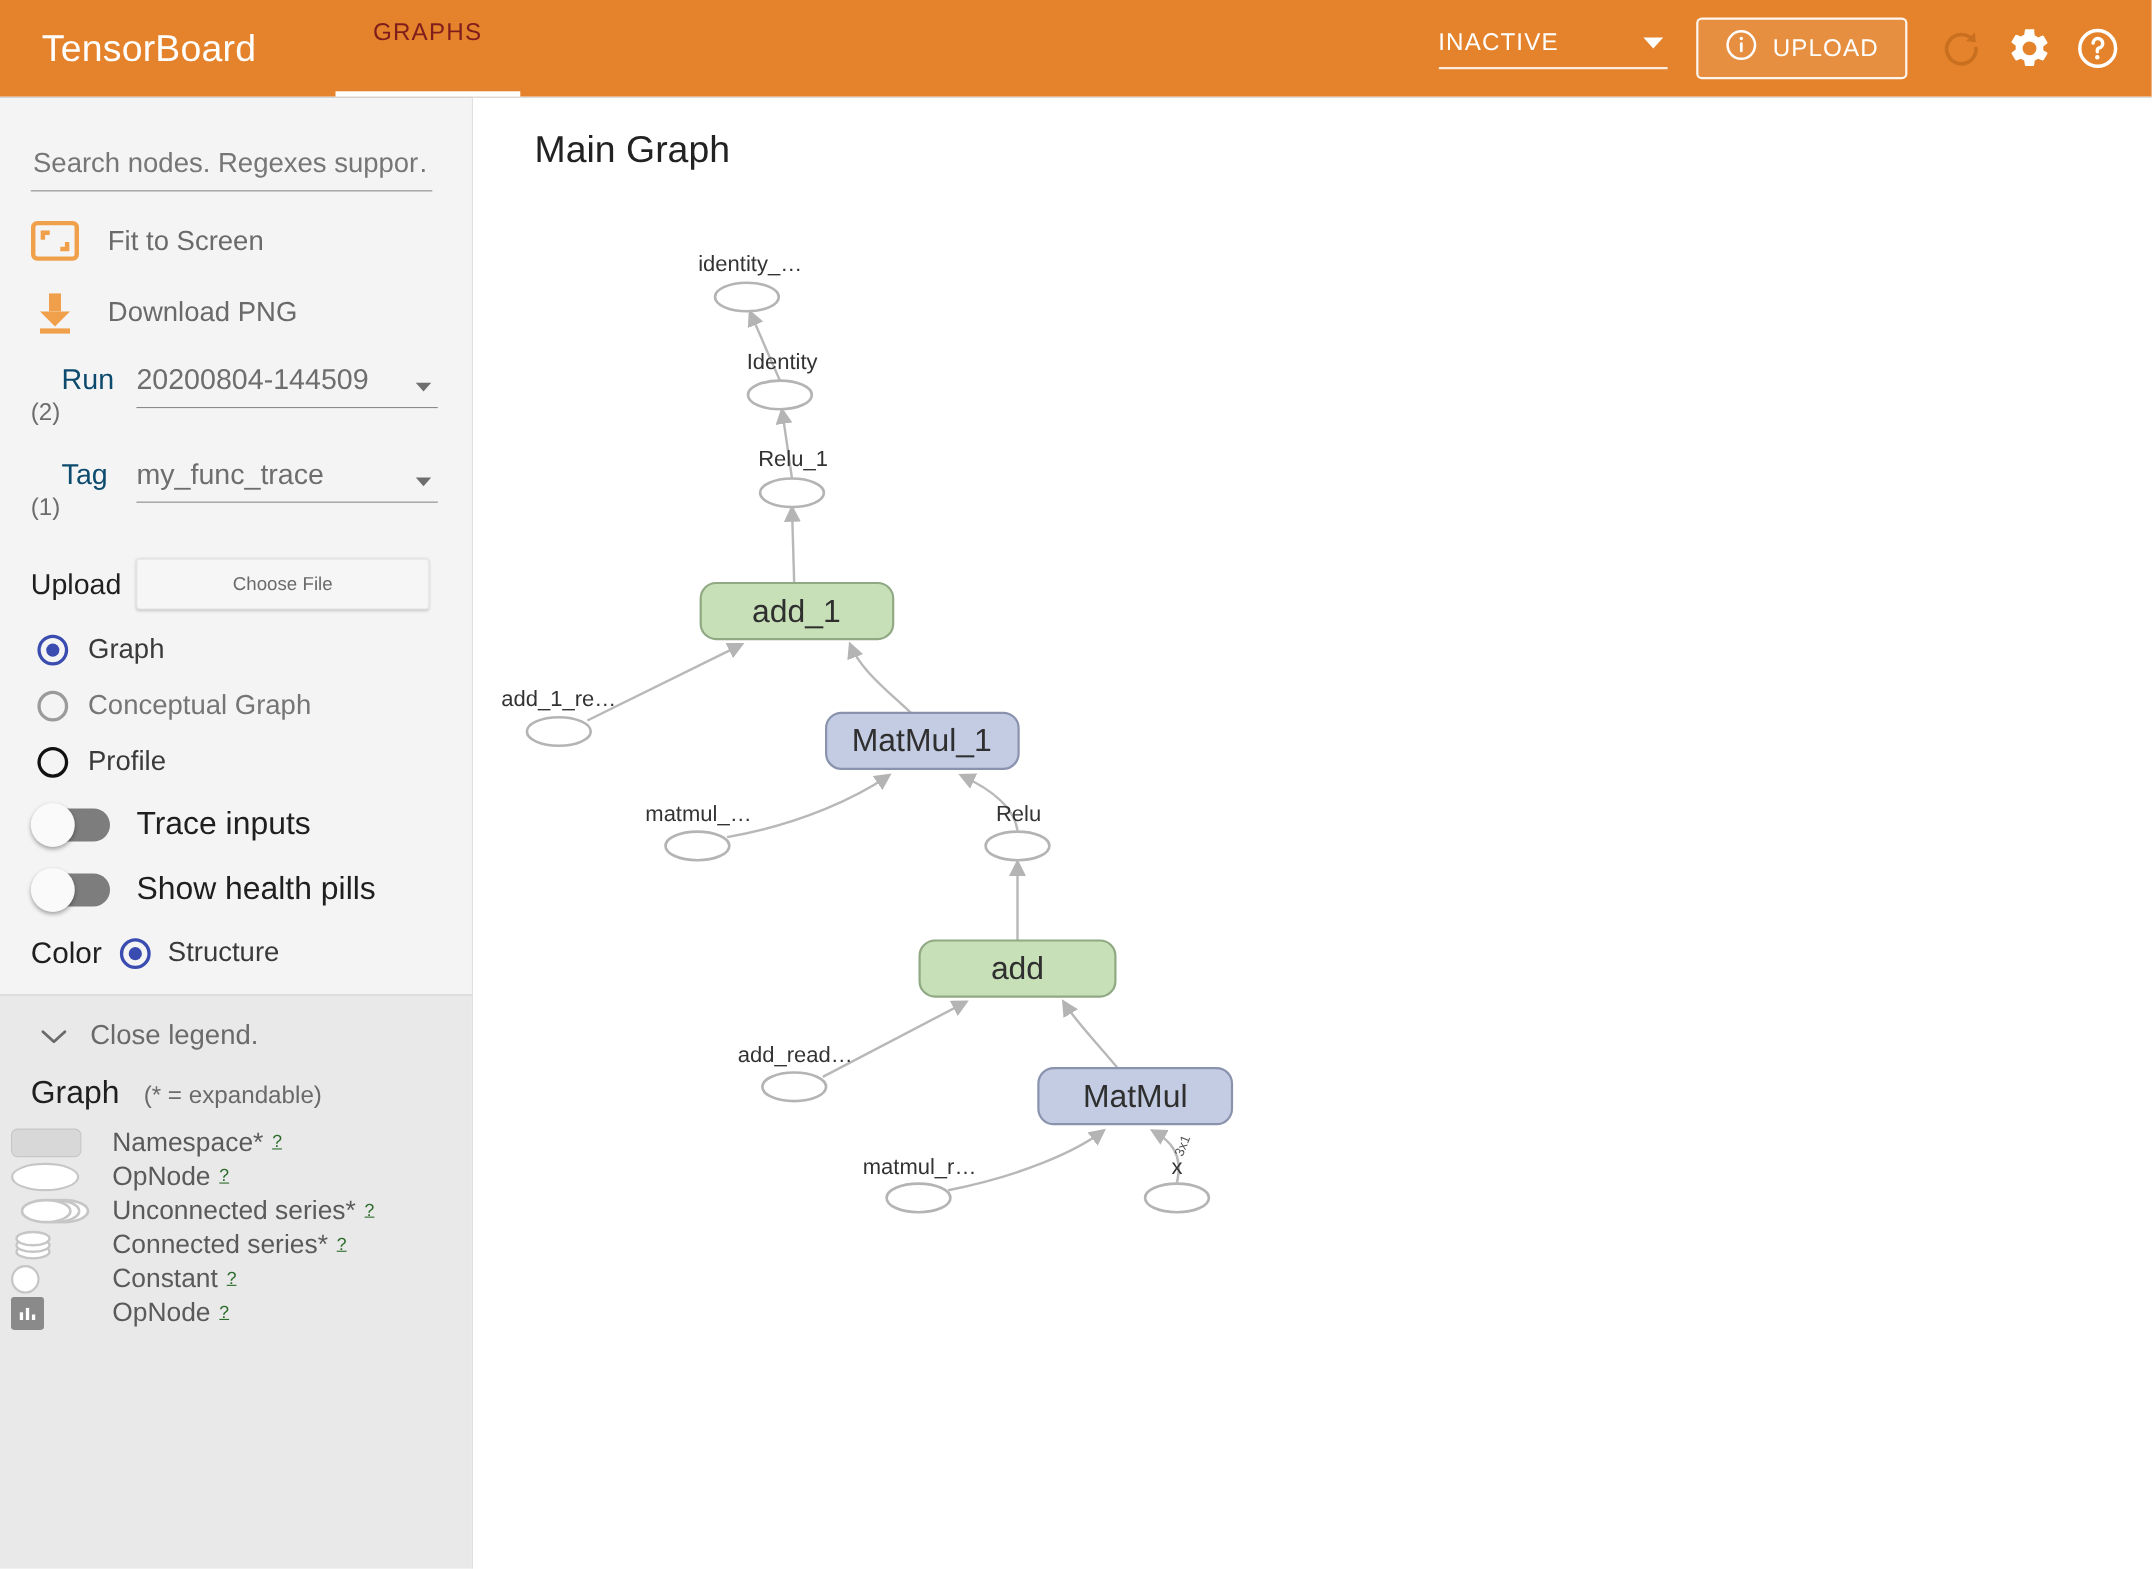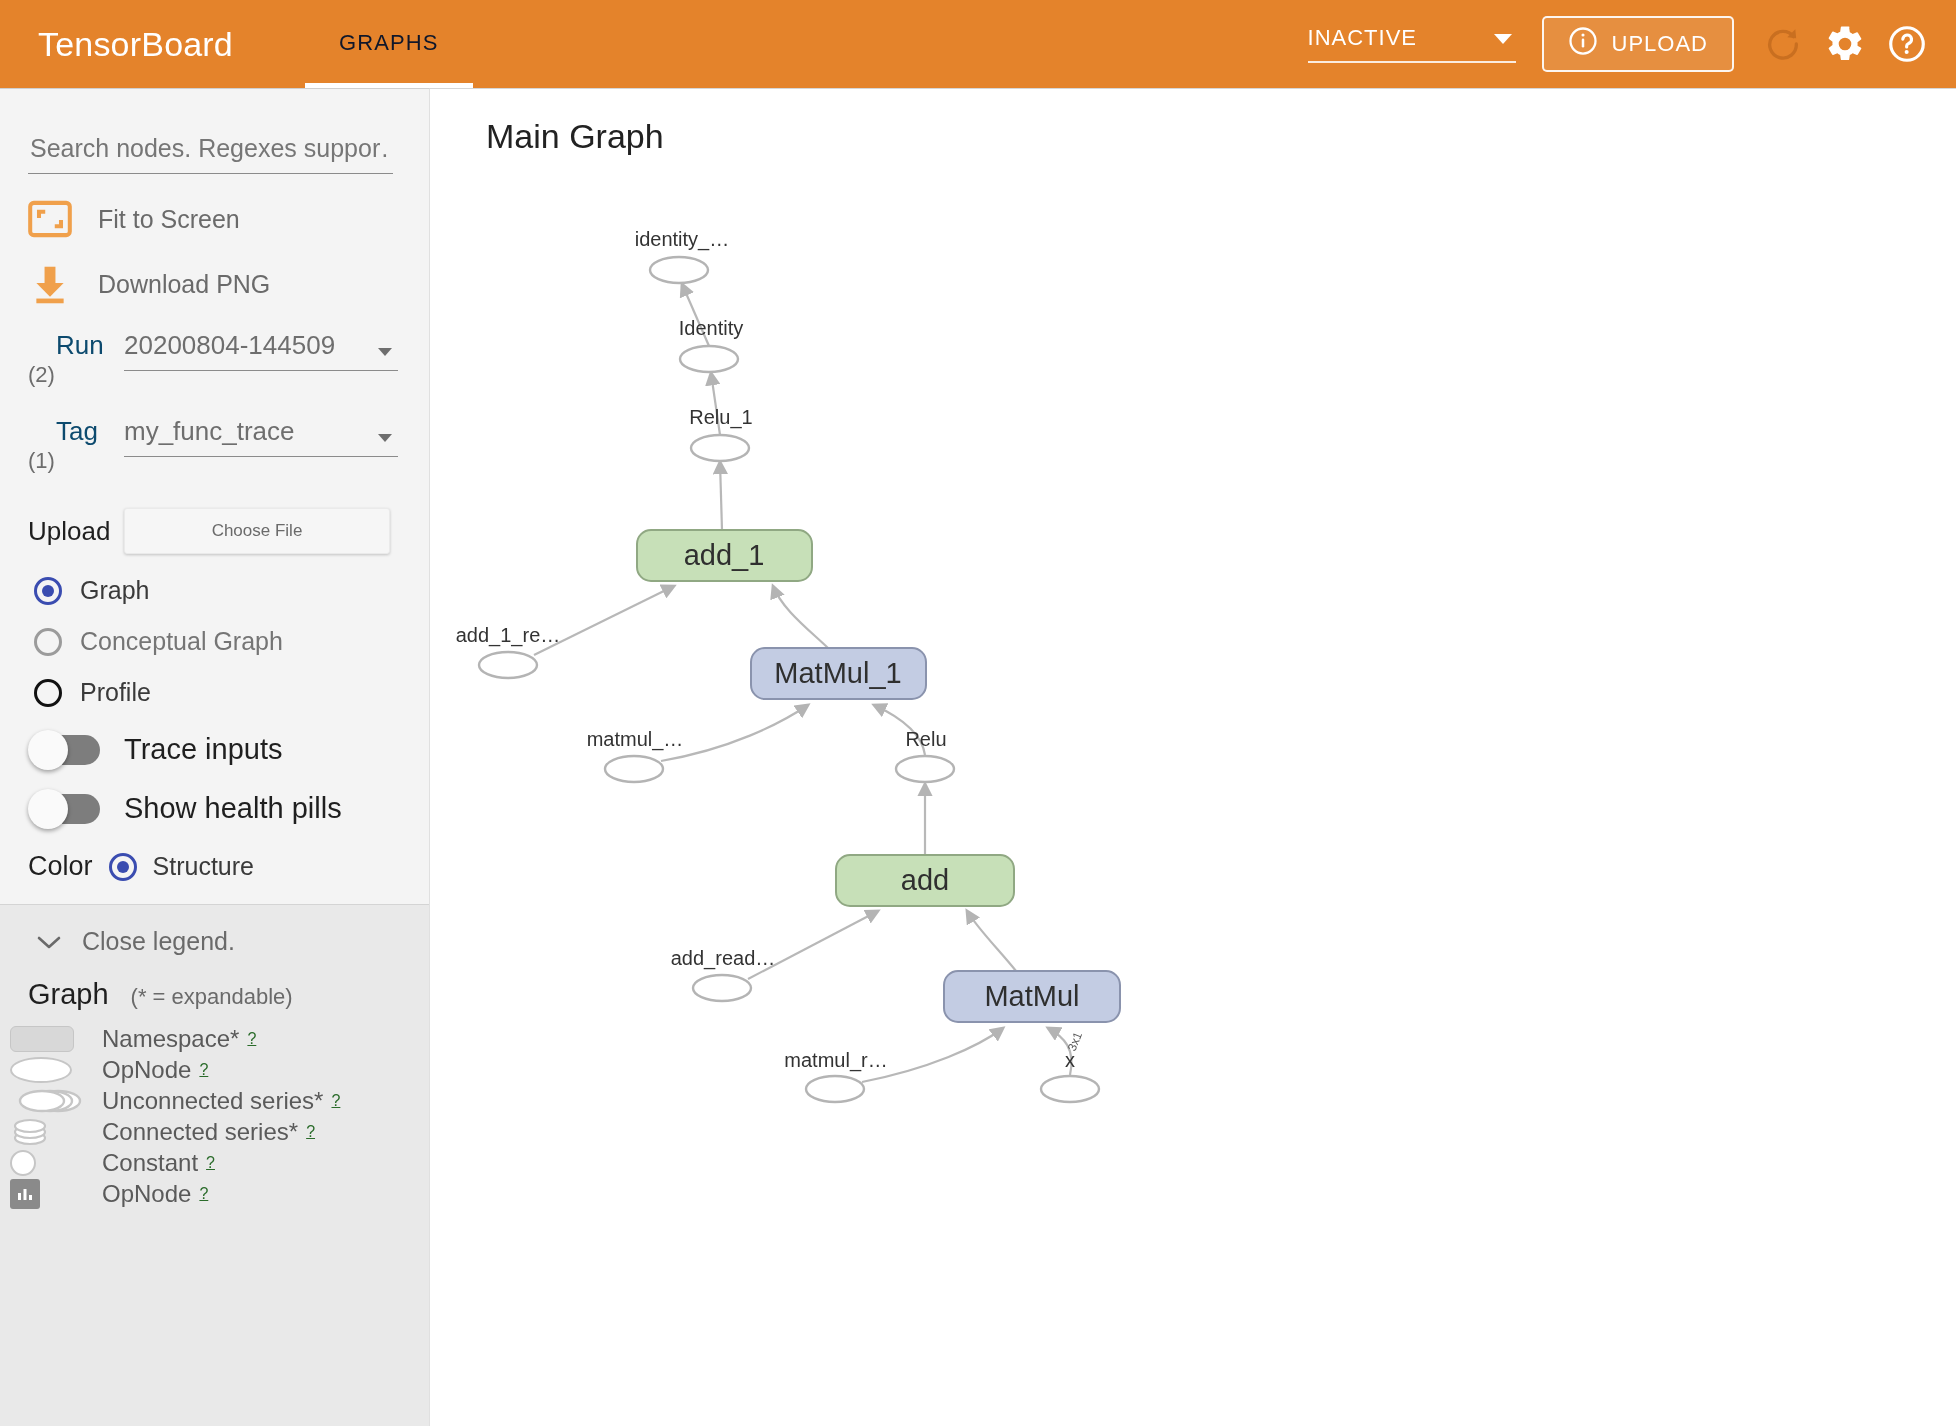--- a/index.html
+++ b/index.html
@@ -23,24 +23,24 @@
     margin-left: 38px;
     font-size: 34px;
     letter-spacing: .2px;
     color: #ffffff;
     white-space: nowrap;
   }
   .tabs { display: flex; margin-left: 72px; height: 88px; align-items: flex-start; }
   .tab {
     position: relative;
     height: 88px;
-    padding: 30px 34px 0 34px;
+    padding: 16px 34px 0 34px;
     font-size: 22px;
     letter-spacing: 1.1px;
-    color: #0f172a;
+    color: #7f1d1d;
     cursor: pointer;
     white-space: nowrap;
   }
   .tab.active::after {
     content: "";
     position: absolute; left: 0; right: 0; bottom: 0;
     height: 5px; background: #ffffff;
   }
   .appbar-right {
     position: absolute; right: 18px; top: 0; height: 88px;

